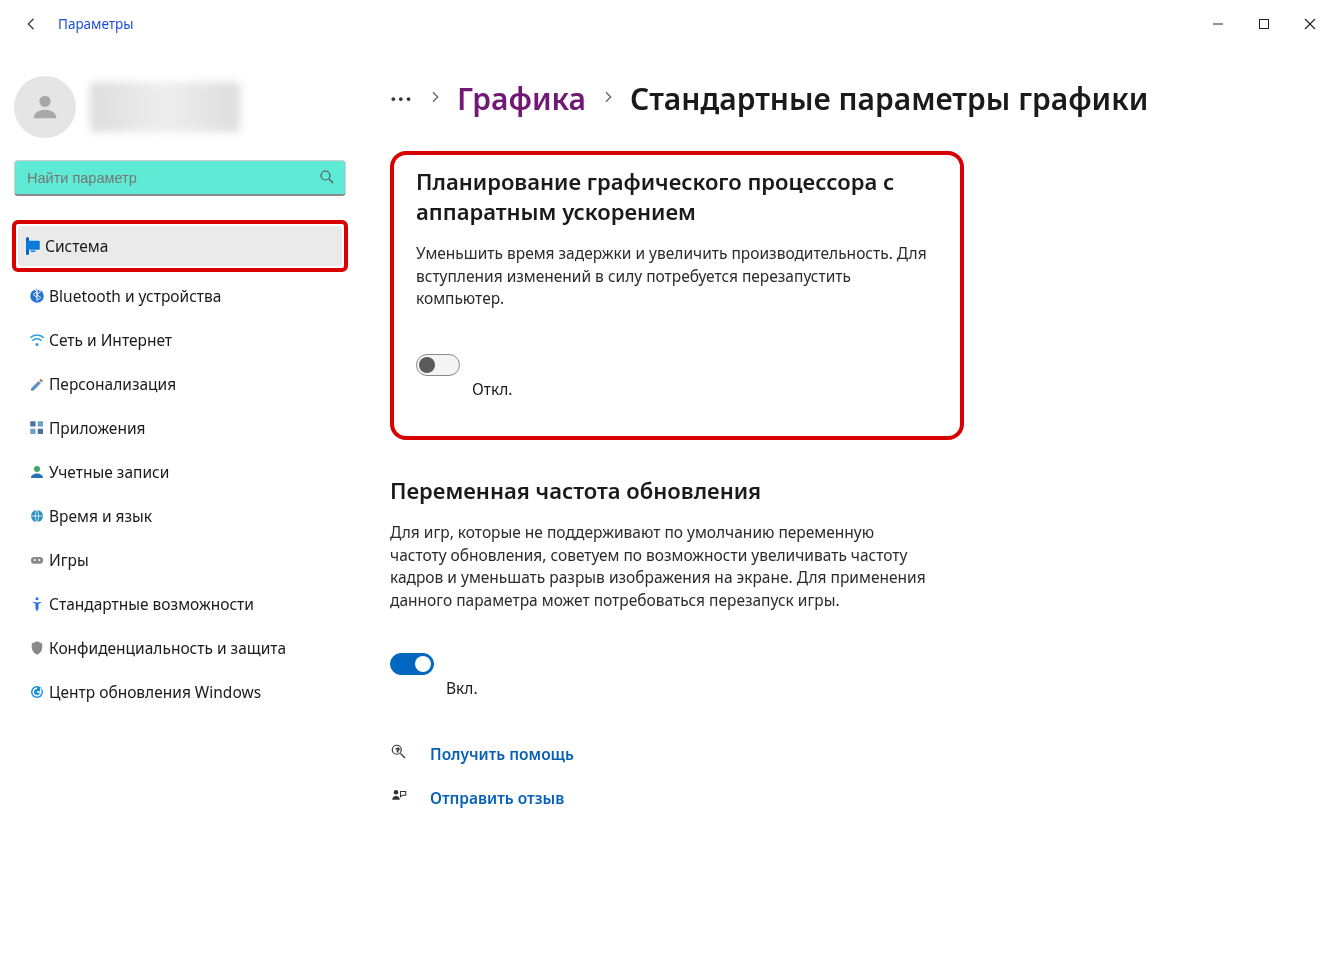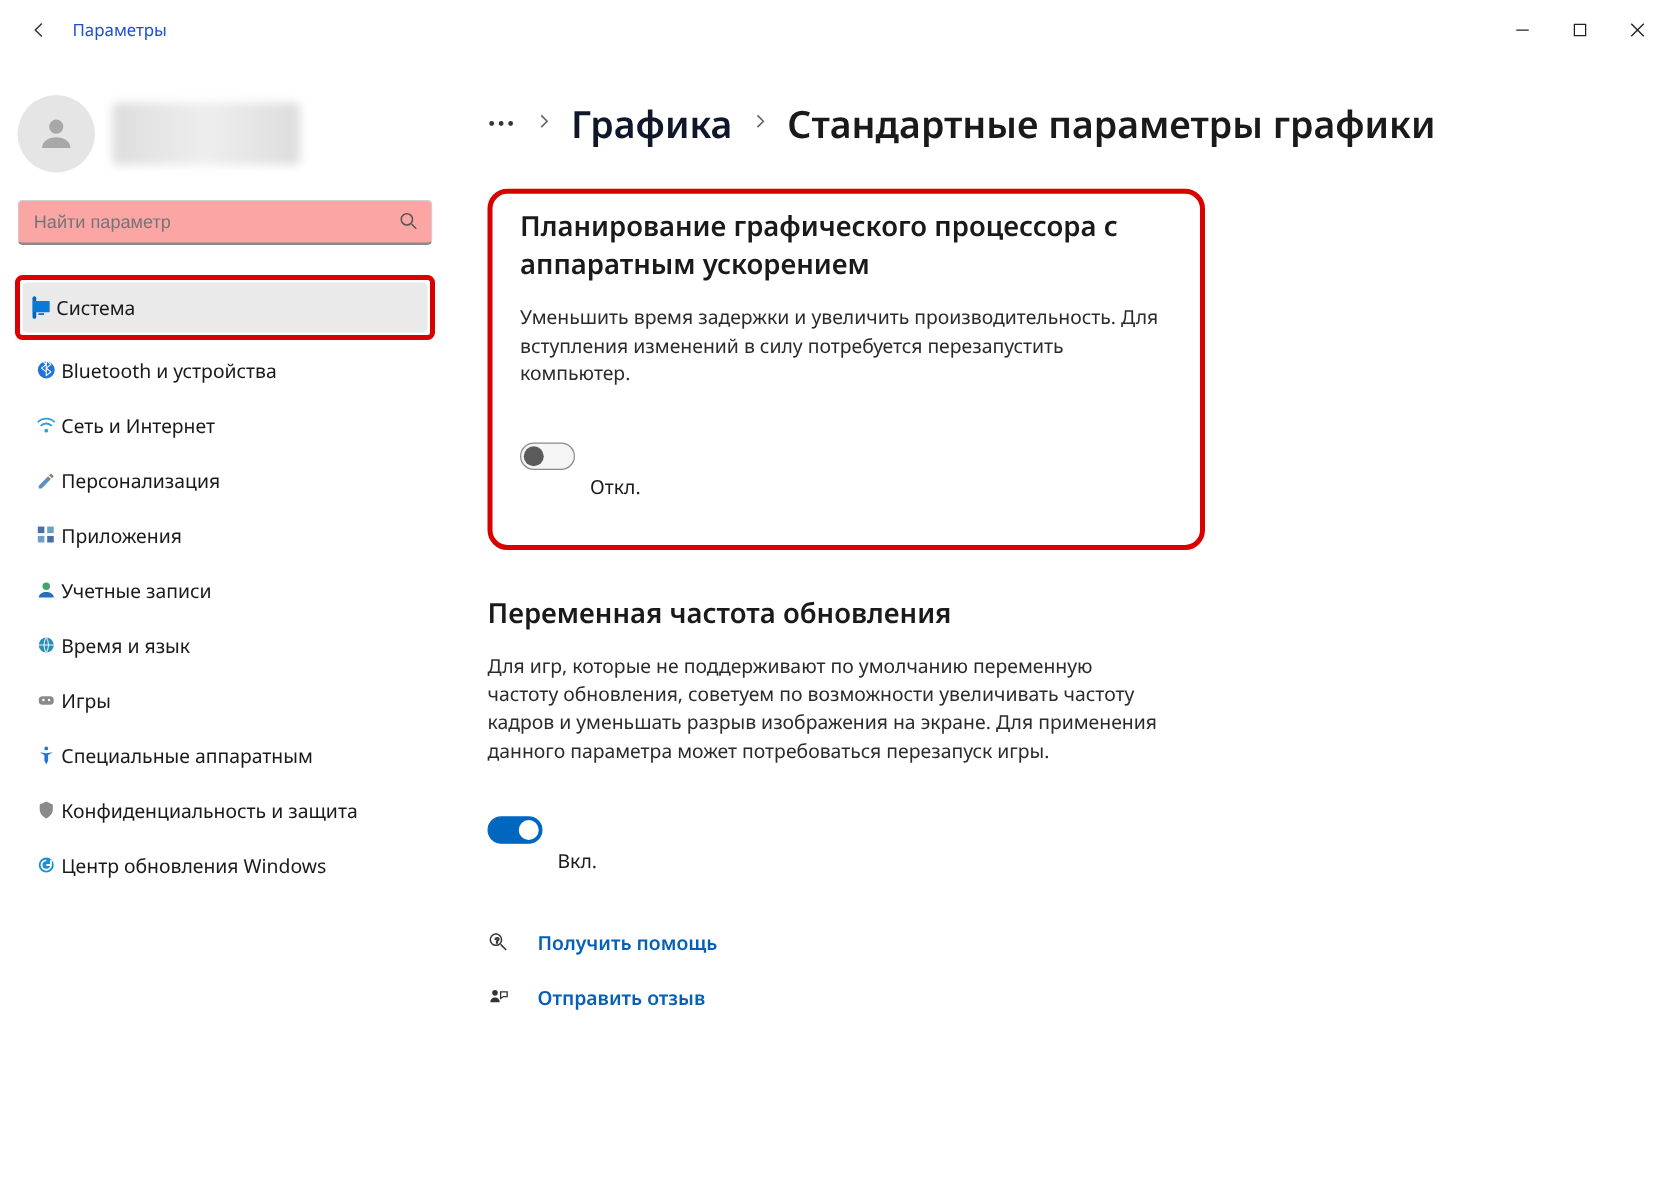--- a/index.html
+++ b/index.html
@@ -59,21 +59,21 @@
   .search {
     position: relative;
     margin: 0 4px 24px 4px;
   }
   .search input {
     width: 100%;
     height: 36px;
     border: 1px solid #cfcfcf;
     border-bottom: 2px solid #8a8a8a;
     border-radius: 4px;
-    background: #fca5a5;
+    background: #5eead4;
     padding: 0 40px 0 12px;
     font-size: 14.5px;
     color: #555;
     outline: none;
   }
   .search .icon {
     position: absolute;
     right: 10px; top: 8px;
     color: #555;
   }
@@ -105,21 +105,21 @@
   .nav-item .icn { width: 22px; display:flex; justify-content:center; }
   .nav-item .icn svg { width:18px; height:18px; }
   
   .breadcrumb {
     display:flex; align-items:center; gap: 14px;
     margin-bottom: 32px;
     flex-wrap: wrap;
   }
   .bc-dots { font-size: 24px; font-weight: 600; color:#333; letter-spacing:1px; line-height:1; }
   .bc-chevron { color:#555; }
-  .bc-part { font-size: 30px; font-weight: 600; color:#0f172a; white-space: nowrap;}
+  .bc-part { font-size: 30px; font-weight: 600; color:#701a75; white-space: nowrap;}
   .bc-current { font-size: 30px; font-weight: 600; color:#1a1a1a; white-space: nowrap;}
   
   .highlight-box {
     border: 4px solid #d90000;
     border-radius: 16px;
     padding: 12px 26px 36px 22px;
     width: 574px;
     margin-bottom: 36px;
   }
   .section-title { font-size: 22px; font-weight: 600; line-height: 1.35; margin-bottom: 16px; }
@@ -139,21 +139,21 @@
     width:16px; height:16px; background:#5b5b5b; border-radius:50%;
   }
   .toggle.off { background:#f5f5f5; border:1px solid #8a8a8a; }
   .toggle.off .knob { top:2px; left:2px; }
   .toggle.on { background:#0067c0; border:1px solid #0067c0; }
   .toggle.on .knob { background:#fff; left:auto; right:2px; top:2px; }
   .toggle-label { font-size: 15.5px; margin-top: 48px; }
   
   .links { margin-top: 24px; }
   .link-row {
-    display:flex; align-items:center; gap: 18px;
+    display:flex; align-items:flex-start; gap: 18px;
     margin-bottom: 22px;
     font-size: 15.5px;
   }
   .link-row a { color:#0560b6; font-weight:600; text-decoration:none; cursor:pointer;}
   .link-row .icn { width:22px; display:flex; color:#333;}
   .link-row .icn svg { width:18px; height:18px;}
 </style>
 </head>
 <body>
 
@@ -302,21 +302,21 @@
     </div>
 
     <div class="nav-item">
       <span class="left-bar"></span>
       <span class="icn">
         <svg viewBox="0 0 24 24" fill="#2573d8">
             <circle cx="12" cy="5" r="2"></circle>
             <path d="M5 9l7 1 7-1-5 3v6l-2 4-2-4v-6z"></path>
           </svg>
       </span>
-      <span>Специальные аппаратным</span>
+      <span>Стандартные возможности</span>
     </div>
 
     <div class="nav-item">
       <span class="left-bar"></span>
       <span class="icn">
         <svg viewBox="0 0 24 24">
             <path d="M12 3l7 3v5c0 5-3 8-7 10-4-2-7-5-7-10V6l7-3z" fill="#8a8a8a"></path>
           </svg>
       </span>
       <span>Конфиденциальность и защита</span>

